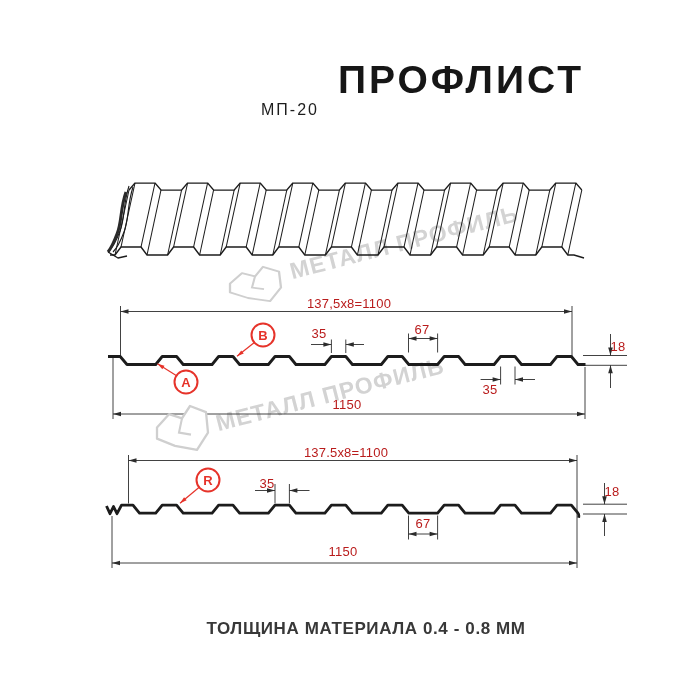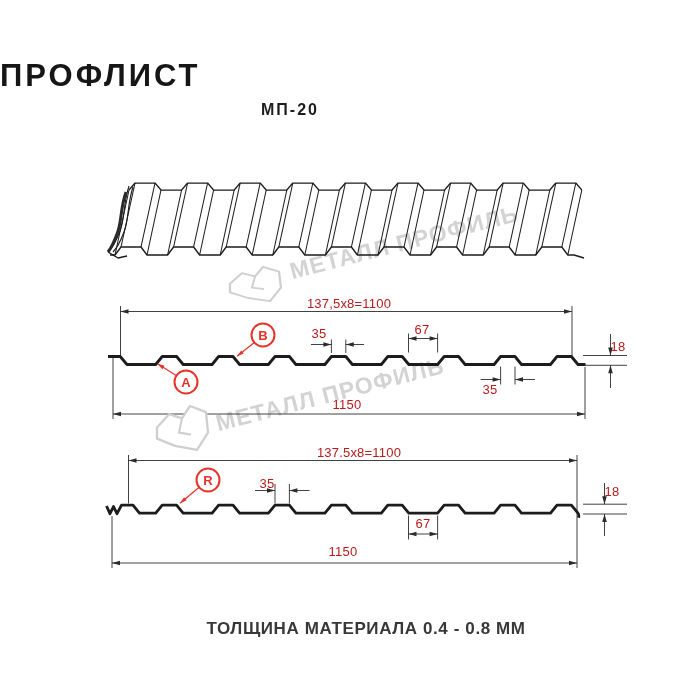--- a/index.html
+++ b/index.html
@@ -1,21 +1,21 @@
 <!DOCTYPE html>
 <html style="--red: #e6332a; --wm: #d3d3d3;"><head>
 <meta charset="utf-8">
 <style>
   html,body{margin:0;padding:0;background:#fff;}
   #page{position:relative;width:700px;height:700px;background:#fff;overflow:hidden;
         font-family:"Liberation Sans",sans-serif;}
-  .ttl{position:absolute;left:0;top:58px;width:584px;text-align:left;
-       font-size:31px;font-weight:800;letter-spacing:3px;color:#161616;z-index:3;}
+  .ttl{position:absolute;left:0;top:58px;width:584px;text-align:right;
+       font-size:39px;font-weight:800;letter-spacing:3px;color:#161616;z-index:3;}
   .sub{position:absolute;left:0;top:101px;width:580px;text-align:center;
-       font-size:16px;font-weight:700;letter-spacing:2px;color:#1d1d1d;z-index:3;}
+       font-size:16px;font-weight:400;letter-spacing:2px;color:#1d1d1d;z-index:3;}
   .foot{position:absolute;left:0;top:619px;width:700px;text-align:center;
         font-size:17px;font-weight:600;letter-spacing:.6px;color:#383838;z-index:3;padding-left:16px;}
   .dim{position:absolute;transform:translate(-50%,-50%);white-space:nowrap;
        font-size:13px;font-weight:400;color:#b91c1c;z-index:3;letter-spacing:.2px;}
   .marker{position:absolute;width:21px;height:21px;transform:translate(-50%,-50%);
        border:2px solid var(--red,#e6332a);border-radius:50%;display:flex;
        align-items:center;justify-content:center;font-size:13px;font-weight:700;
        color:var(--red,#e6332a);z-index:4;line-height:1;}
   .wm{position:absolute;font-size:23px;font-weight:700;letter-spacing:1px;
       color:var(--wm,#d3d3d3);transform:rotate(-14.5deg);transform-origin:0 0;
@@ -166,21 +166,21 @@
       </g>
     </svg>
 
   <div class="dim" style="left:349px;top:303px">137,5x8=1100</div>
   <div class="dim" style="left:319px;top:333px">35</div>
   <div class="dim" style="left:422px;top:329px">67</div>
   <div class="dim" style="left:618px;top:346px">18</div>
   <div class="dim" style="left:490px;top:389px">35</div>
   <div class="dim" style="left:347px;top:404px">1150</div>
 
-  <div class="dim" style="left:359px;top:452px">137.5x8=1100</div>
+  <div class="dim" style="left:346px;top:452px">137.5x8=1100</div>
   <div class="dim" style="left:267px;top:483px">35</div>
   <div class="dim" style="left:423px;top:523px">67</div>
   <div class="dim" style="left:612px;top:491px">18</div>
   <div class="dim" style="left:343px;top:551px">1150</div>
 
   <div class="marker" style="left:186px;top:382px">A</div>
   <div class="marker" style="left:263px;top:335px">B</div>
   <div class="marker" style="left:208px;top:480px">R</div>
 </div>
 

